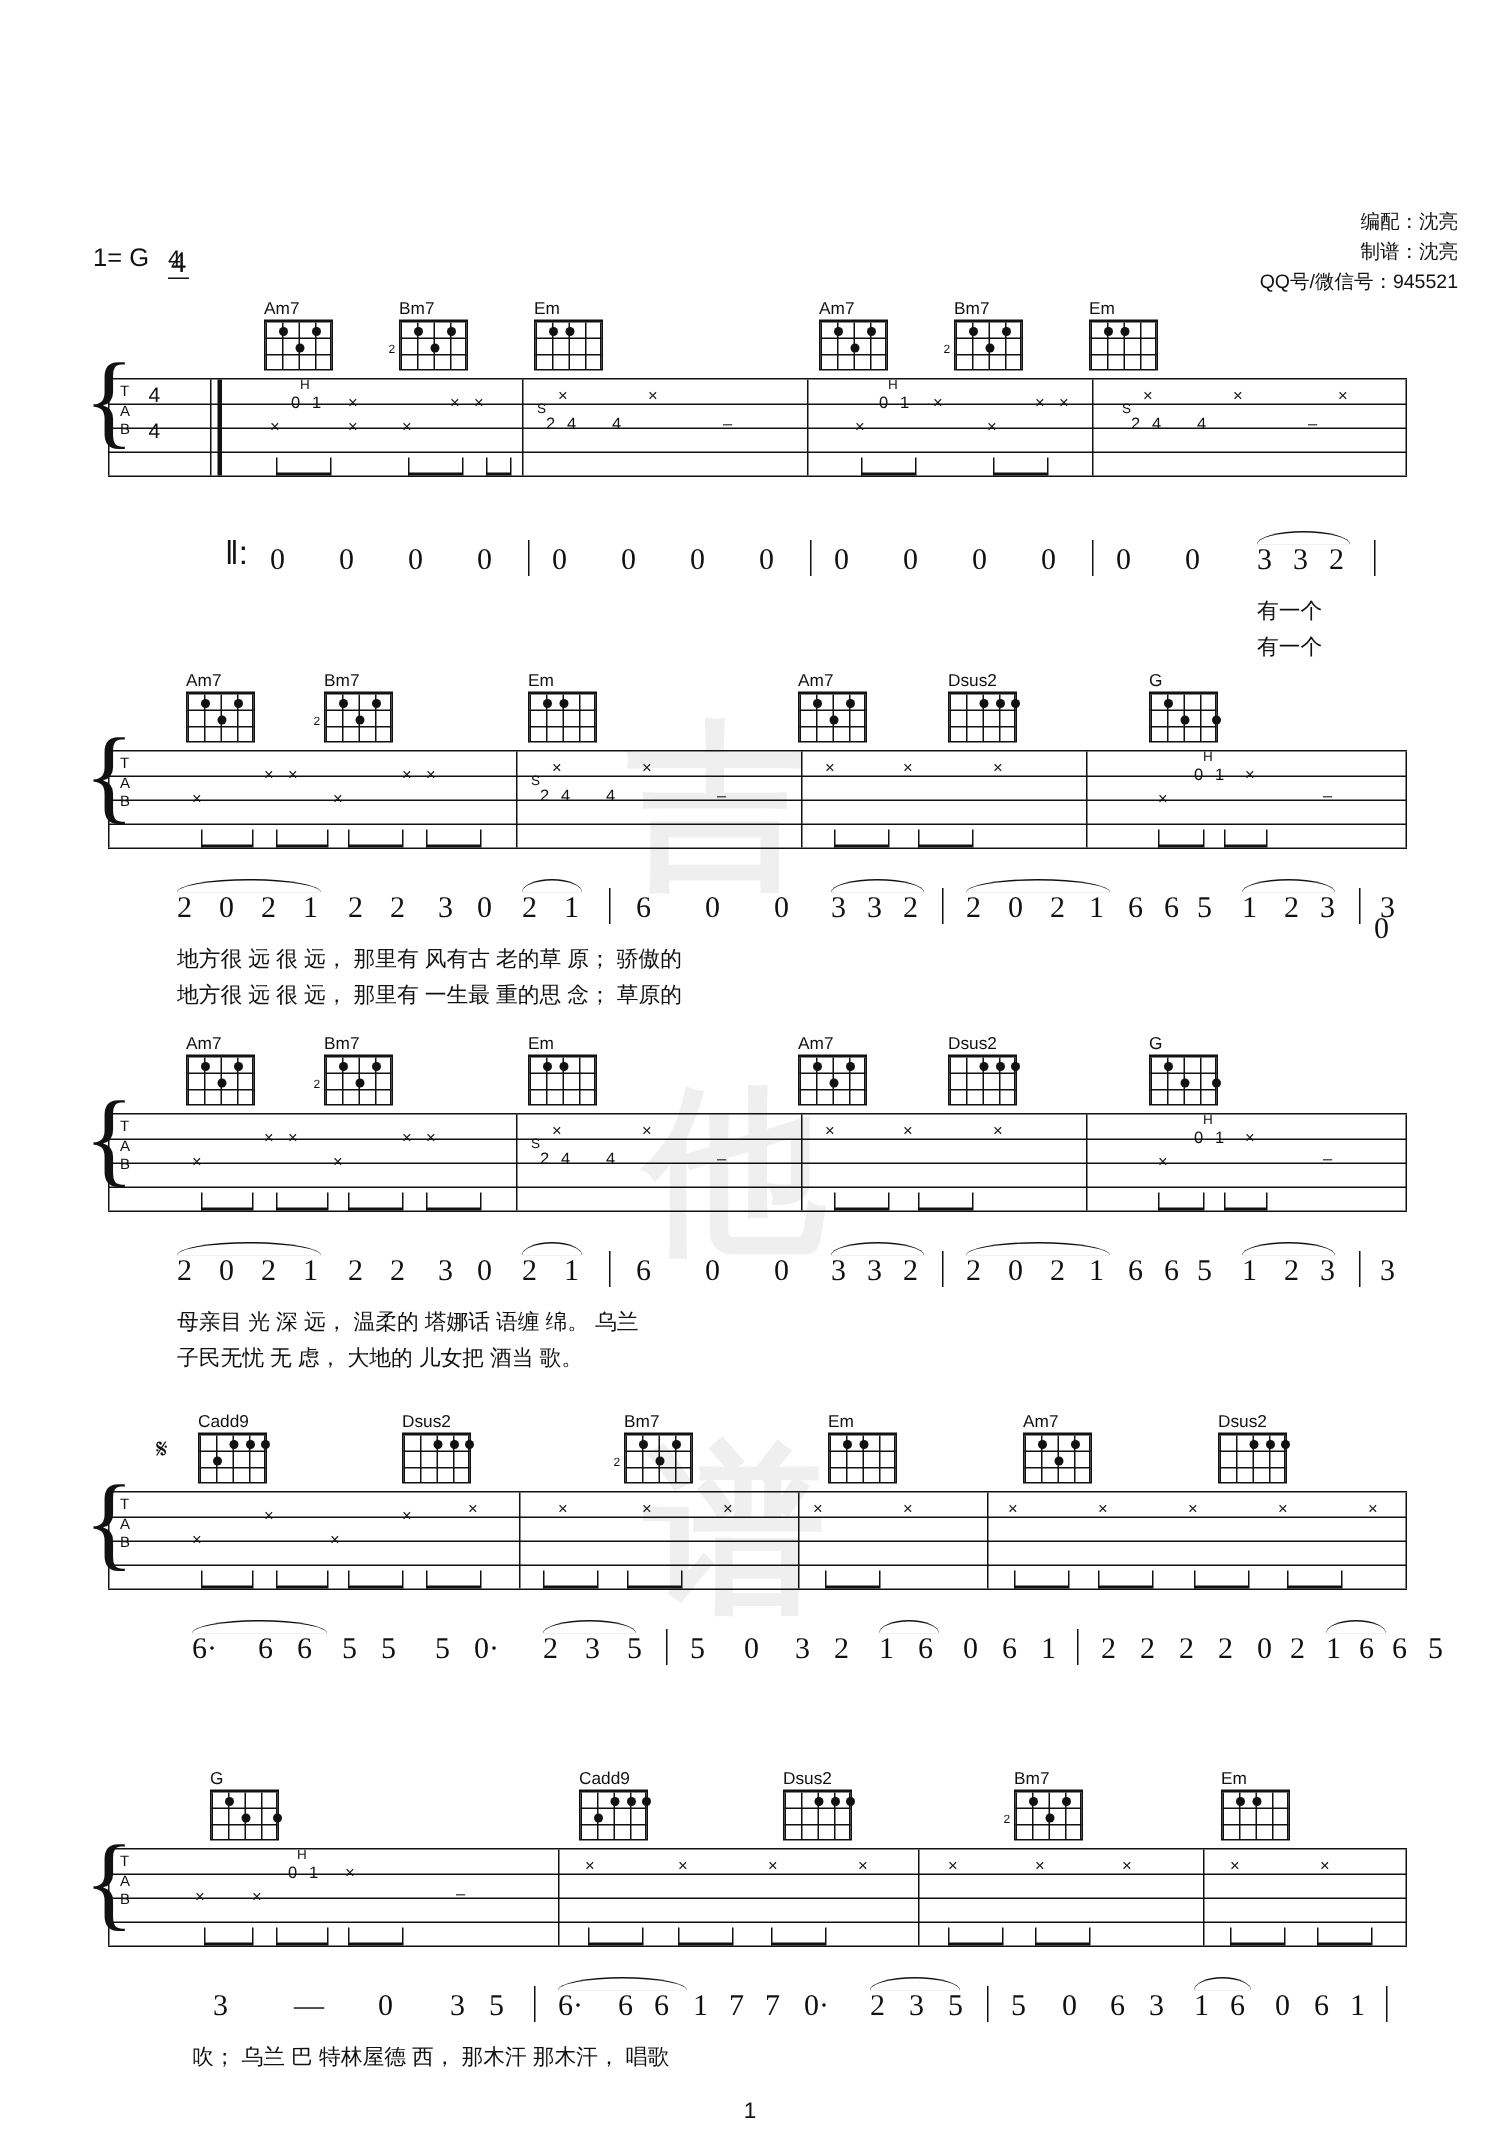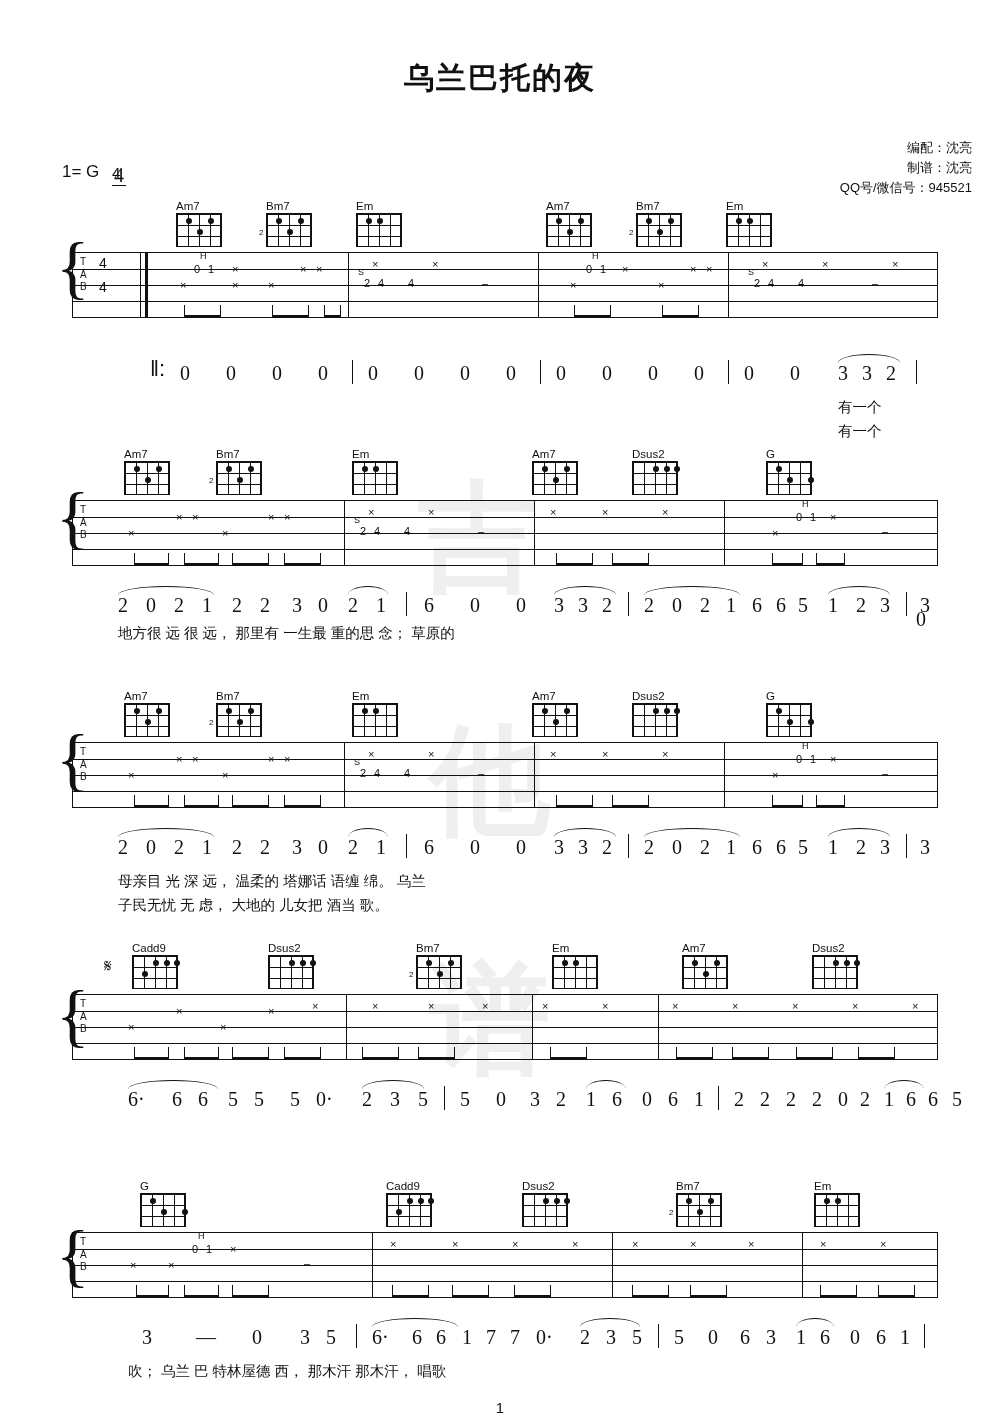--- a/index.html
+++ b/index.html
@@ -59,21 +59,20 @@
   .pagenum{position:absolute;bottom:10px;left:0;width:1000px;text-align:center;font-size:15px;}
 
   .brace{position:absolute;font-size:70px;font-family:"Liberation Serif",serif;line-height:0.8;}
   .seg{position:absolute;font-size:18px;}
 </style>
 </head>
 <body>
 
 <div class="sheet">
 
-  <div class="title">乌兰巴托的夜</div>
 
   <div class="credits">
     <div>编配：沈亮</div>
     <div>制谱：沈亮</div>
     <div>QQ号/微信号：945521</div>
   </div>
 
   <div class="keysig">
     <span>1= G</span>
     <span class="frac">
@@ -471,20 +470,23 @@
         <div class="num" style="left:798px;">5</div>
       <div class="num" style="left:828px;">1</div>
         <div class="num" style="left:856px;">2</div>
         <div class="num" style="left:880px;">3</div>
       <div class="slurline" style="left:644px;top:-8px;width:96px;"></div>
       <div class="slurline" style="left:828px;top:-8px;width:62px;"></div>
       <div class="vbar" style="left:906px;top:-2px;height:24px"></div>
       <div class="num" style="left:920px;">3</div>
     </div>
 
+    <div class="lyricrow" style="margin-top:6px;">
+      <div class="ly" style="left:118px;">地方很 远 很 远，       那里有      风有古 老的草 原；        骄傲的</div>
+    </div>
     <div class="lyricrow">
       <div class="ly" style="left:118px;">地方很 远 很 远，       那里有      一生最 重的思 念；        草原的</div>
     </div>
   </div>
   <div class="brace" style="top:490px;left:56px;">{</div>
 
   <div style="position:absolute;top:608px;left:916px;">
     <div class="num" style="position:static;display:inline-block;">0</div>
   </div>
 

